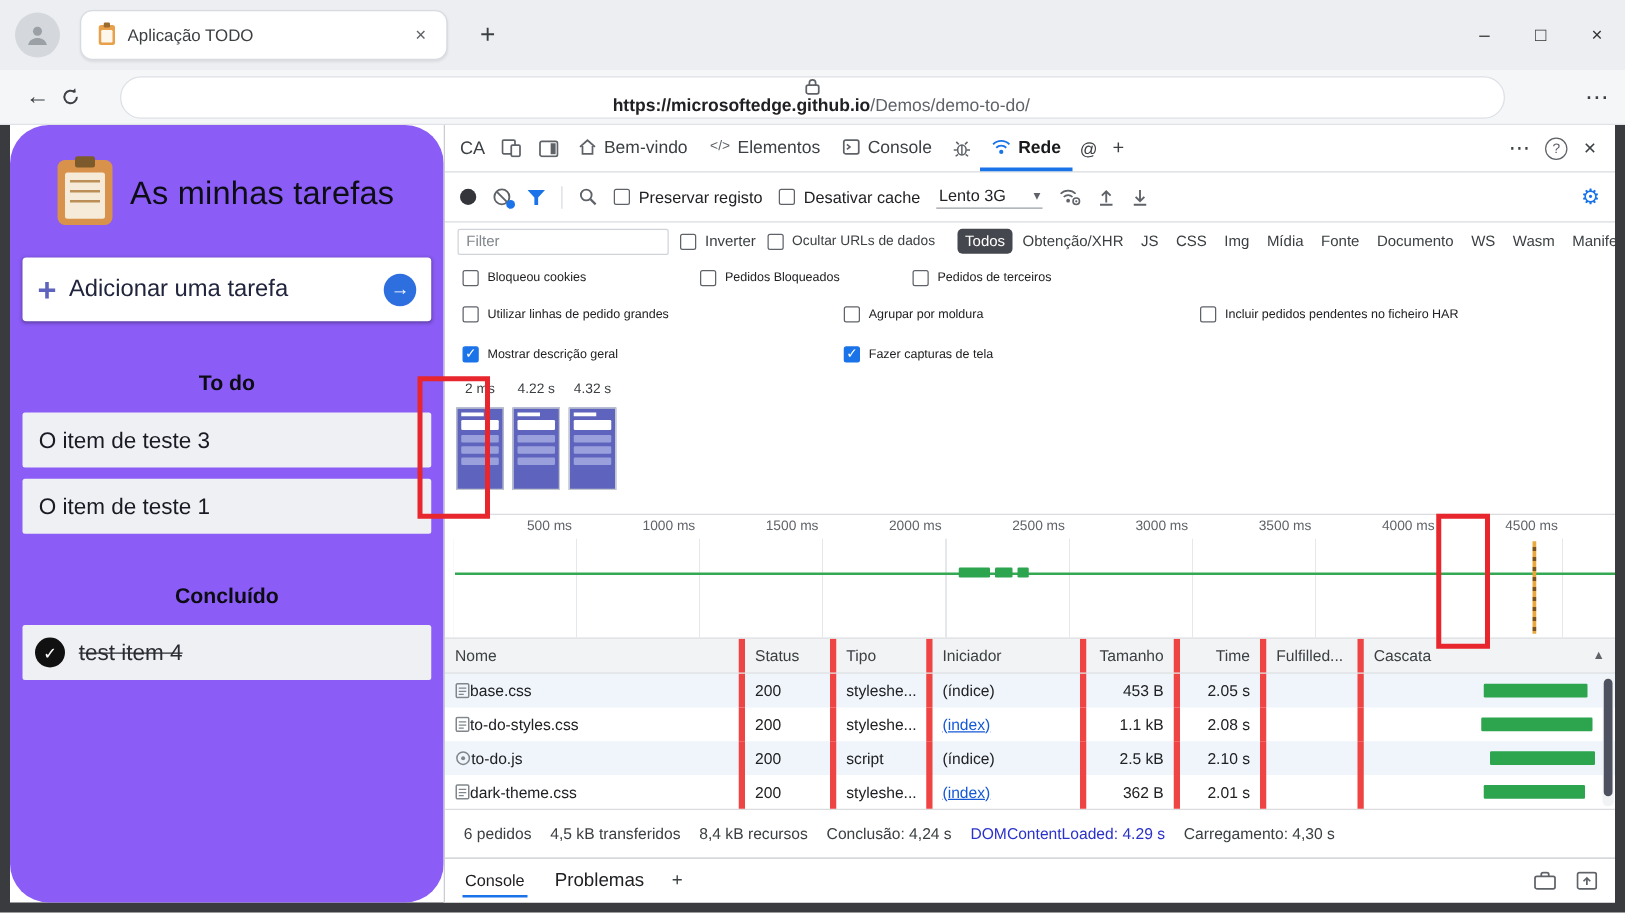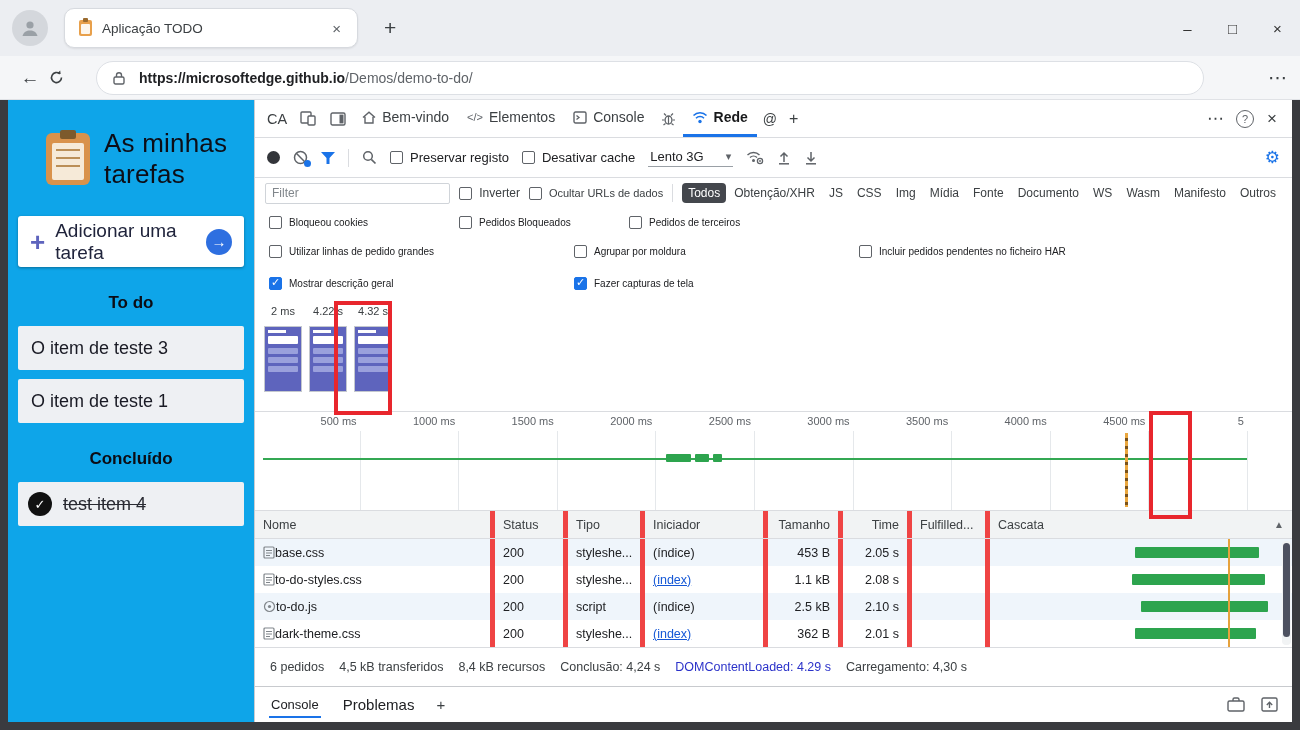--- a/index.html
+++ b/index.html
@@ -22,42 +22,42 @@
   .tab-close { font-size:15px; color:#5f6368; padding:2px 6px; cursor:default; }
   .newtab-btn { font-size:21px; color:#3c4043; margin-left:18px; padding:0 8px; }
   .win-controls { margin-left:auto; display:flex; height:100%; }
   .win-btn { width:45px; height:100%; display:flex; align-items:center; justify-content:center; font-size:15px; color:#333; }
   .favicon { width:13px; height:16px; background:#e8a04b; border-radius:2px; position:relative; flex:none; }
   .favicon::before { content:""; position:absolute; left:2px; right:2px; top:4px; bottom:2px; background:#fdf6ec; border-radius:1px; }
   .favicon::after { content:""; position:absolute; left:4px; right:4px; top:-2px; height:4px; background:#9a6a2e; border-radius:1px; }
   .addressbar { height:44px; background:#f5f6f8; display:flex; align-items:center; border-bottom:1px solid #e0e2e6; }
   .nav-btn { width:36px; text-align:center; font-size:19px; color:#3c4043; }
   .url-pill { margin-left:12px; width:1108px; height:34px; background:#fff; border:1px solid #dde0e5;
-              border-radius:17px; display:flex; align-items:center; padding:0 16px; }
+              border-radius:17px; display:flex; align-items:center; padding:0 16px;flex-direction:column; }
   .url-text { margin-left:14px; font-size:14px; white-space:nowrap; }
   .url-domain { font-weight:bold; color:#202124; }
   .url-path { color:#5f6368; }
   .more-btn { margin-left:auto; margin-right:12px; font-size:19px; color:#3c4043; letter-spacing:1px; }
   
   .page-area { position:absolute; left:8px; top:100px; width:1284px; height:622px; display:flex; background:#fff; }
   
-  .todo-panel { width:246px; flex:none; background:#0ea5e9; overflow:hidden; }
+  .todo-panel { width:347px; flex:none; background:#8b5cf6; overflow:hidden;border-radius:31px; }
   .todo-header { display:flex; align-items:center; gap:14px; padding:28px 8px 6px 38px; }
   .clipboard-big { width:44px; height:52px; background:#d9924b; border-radius:6px; position:relative; flex:none; }
   .clipboard-big .paper { position:absolute; left:6px; right:6px; top:10px; bottom:5px; background:#f6ead8; border-radius:2px; }
   .clipboard-big .paper i { display:block; height:2px; background:#bb8f57; margin:6px 4px 0; }
   .clipboard-big .clip { position:absolute; top:-3px; left:50%; margin-left:-8px; width:16px; height:9px; background:#7d5a2c; border-radius:2px; }
   .todo-title { font-size:26px; color:#0d0d16; letter-spacing:.2px; }
   .add-btn { margin:20px 10px 0; height:51px; background:#fff; border-radius:3px; display:flex; align-items:center;
              padding:0 12px; gap:10px; box-shadow:0 1px 3px rgba(0,0,0,.35); }
   .add-plus { color:#5e64bd; font-size:26px; font-weight:bold; line-height:1; }
   .add-label { flex:1; font-size:19px; color:#20243c; }
   .add-arrow { width:26px; height:26px; border-radius:50%; background:#2e6fe0; color:#fff; font-size:15px;
                display:flex; align-items:center; justify-content:center; }
-  .section-label { text-align:center; color:#0c0c14; font-weight:bold; font-size:17px; margin-top:26px; margin-bottom:13px; }
+  .section-label { text-align:center; color:#0c0c14; font-weight:bold; font-size:17px; margin-top:40px; margin-bottom:13px; }
   .todo-item { margin:0 10px 9px; height:44px; background:#eef0f3; border-radius:2px; display:flex;
                align-items:center; padding:0 13px; font-size:18px; color:#191a24; }
   .done-item { margin:9px 10px 0; height:44px; background:#eef0f3; border-radius:2px; display:flex;
                align-items:center; padding:0 10px; gap:11px; }
   .check-circle { width:24px; height:24px; border-radius:50%; background:#111; color:#fff; font-size:13px;
                   display:flex; align-items:center; justify-content:center; flex:none; }
   .done-text { font-size:18px; color:#2a2b33; text-decoration:line-through; }
   
   .devtools { flex:1; background:#fff; border-left:1px solid #c9ccd1; display:flex; flex-direction:column; position:relative; overflow:hidden; }
   .dt-tabbar { height:38px; flex:none; border-bottom:1px solid #dadce0; display:flex; align-items:stretch; padding:0 6px; font-size:14px; color:#3c4043; }

